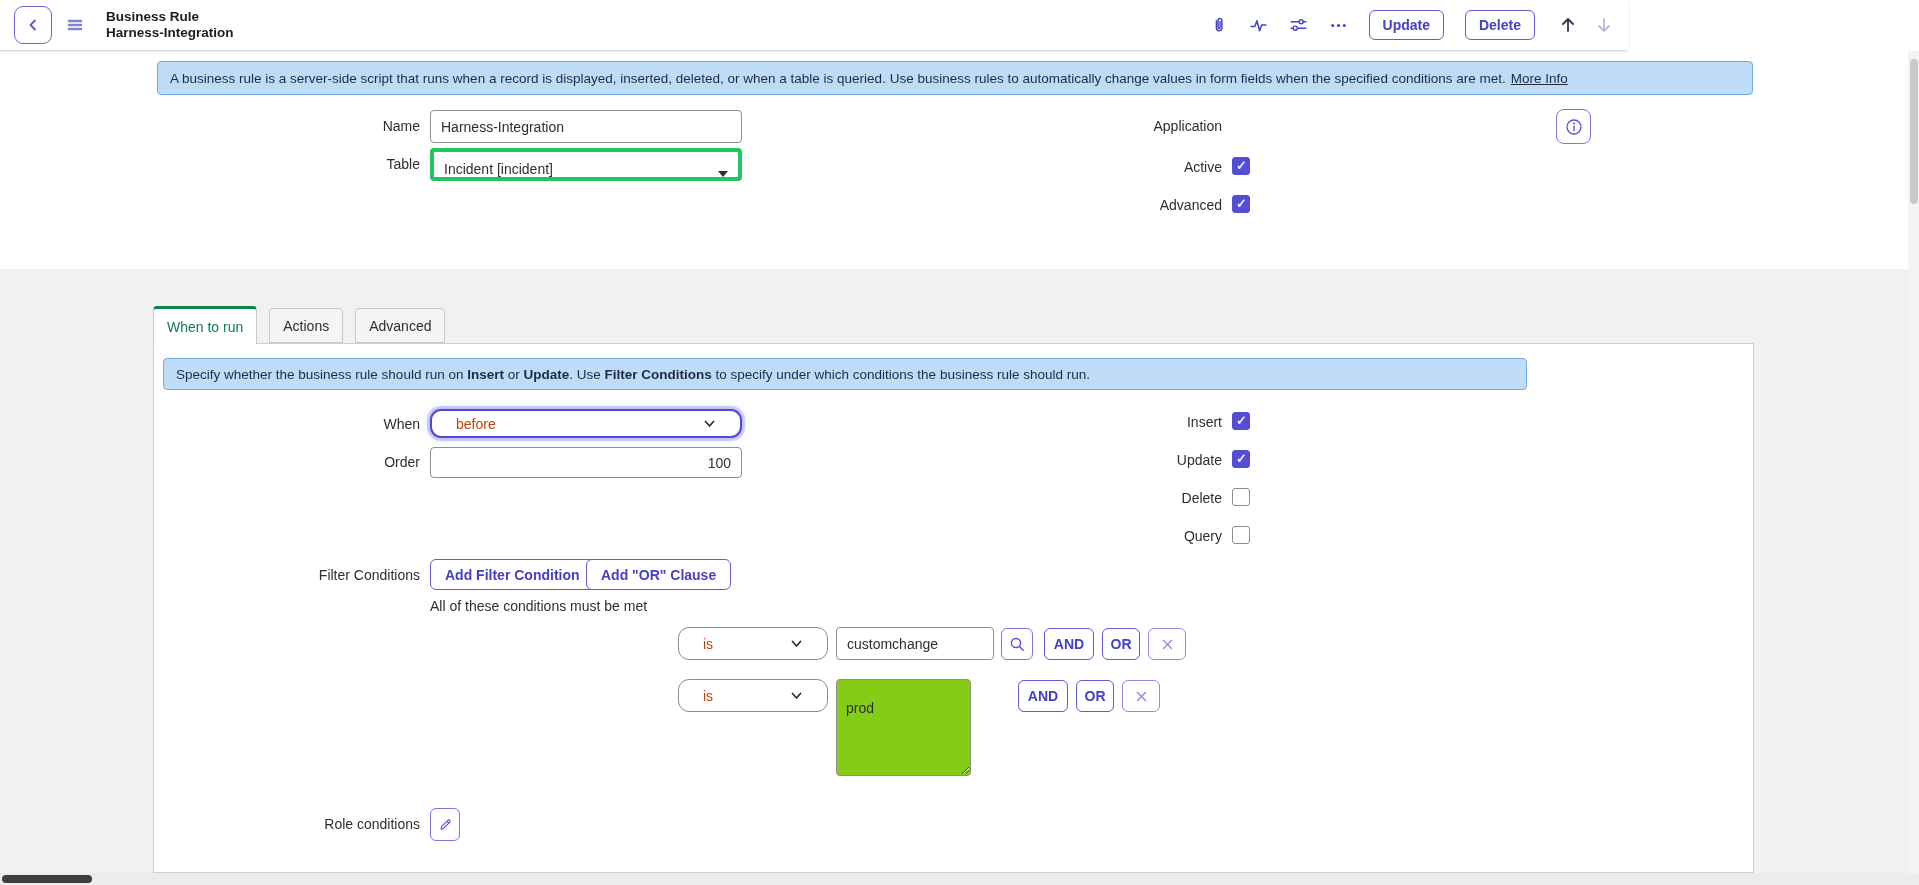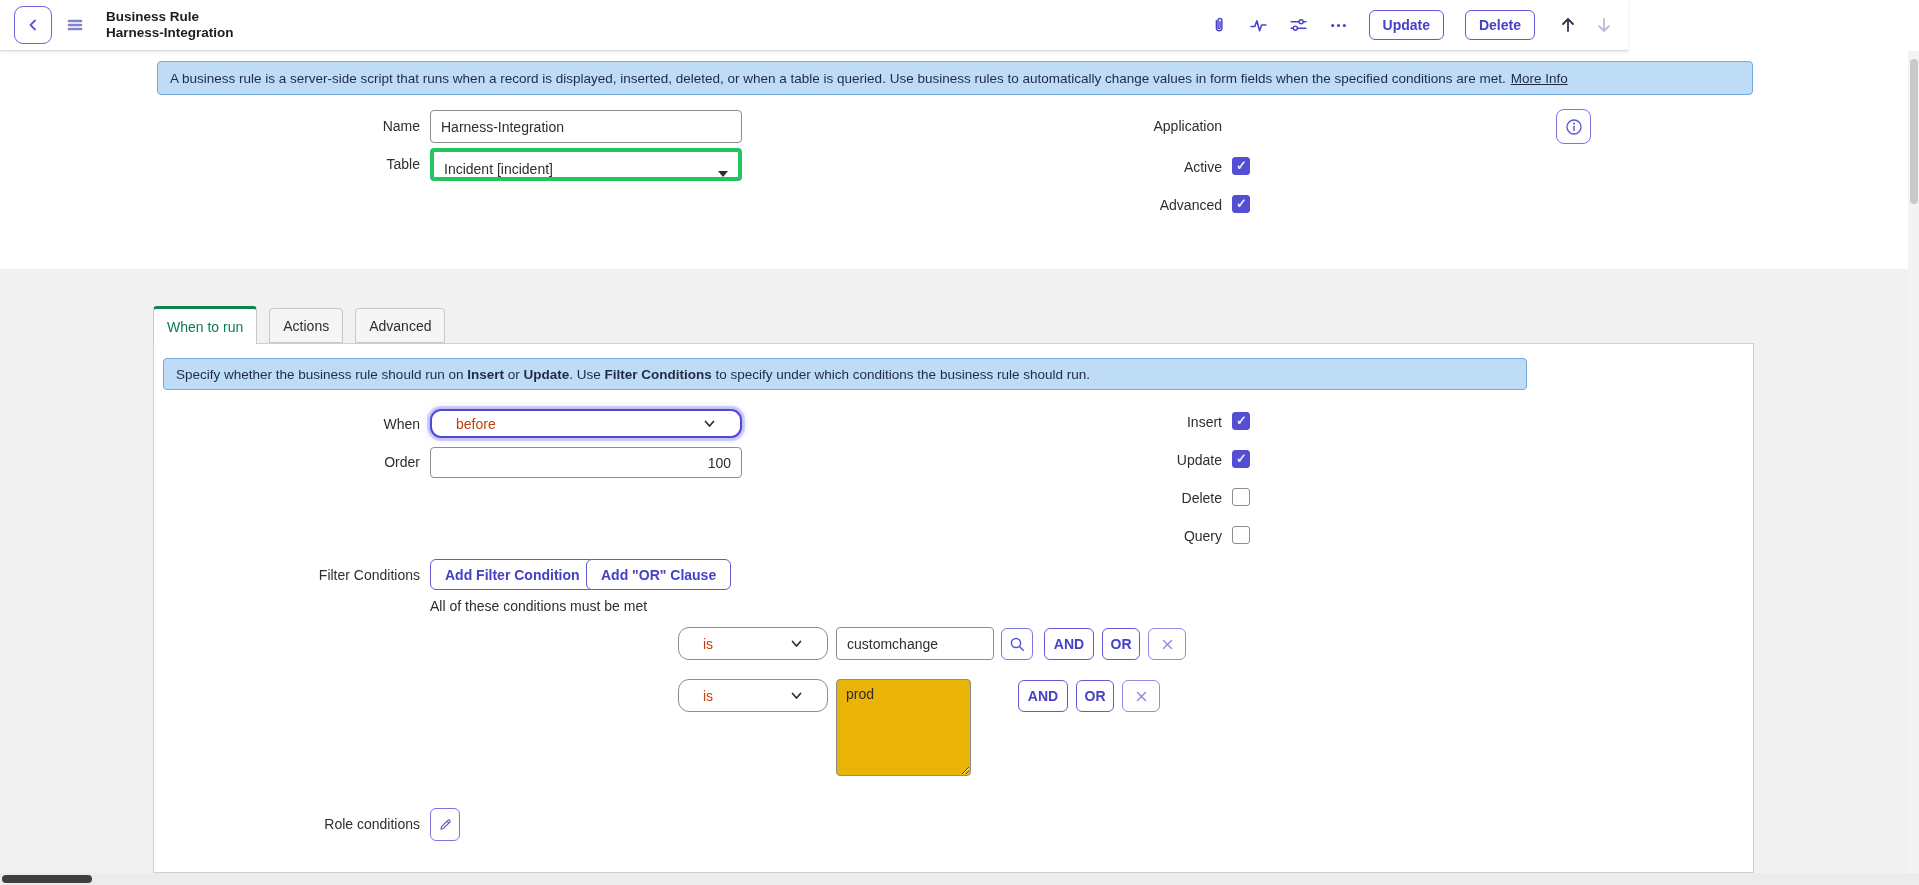--- a/index.html
+++ b/index.html
@@ -66,21 +66,21 @@
     font-size:14px;color:#c2410c;display:flex;align-items:center;justify-content:space-between;
     padding:0 24px;cursor:pointer;}
   .native-sel.focused{border:2px solid #4f49d8;box-shadow:0 0 0 3px rgba(120,115,230,.25),0 0 6px rgba(90,85,214,.5);}
 
   .obtn{position:absolute;background:#fff;border:1px solid #605bd4;border-radius:6px;color:#4540c4;
     font-weight:bold;font-size:14px;cursor:pointer;display:flex;align-items:center;justify-content:center;}
   .obtn.light{border-color:#908ce4;color:#908ce4;}
   .plain-text{position:absolute;font-size:14px;color:#2e2e30;}
 
   textarea.cond-ta{position:absolute;border:1px solid #8d8d8d;border-radius:4px;font-size:14px;
-    color:#2e2e30;padding:6px 9px;resize:both;background:#eab308;}
+    color:#2e2e30;padding:20px 9px;resize:both;background:#84cc16;}
 
   
   .hscroll{position:absolute;left:0;top:873px;width:1919px;height:12px;background:#ececec;}
   .hscroll .thumb{position:absolute;left:2px;top:2px;width:90px;height:8px;background:#3f3f3f;border-radius:4px;}
   .vscroll{position:absolute;right:0;top:51px;width:11px;height:822px;background:#f3f3f3;}
   .vscroll .thumb{position:absolute;right:1px;top:8px;width:8px;height:145px;background:#c9c9c9;border-radius:4px;}
 
   svg{display:block;}
 </style>
 </head>

